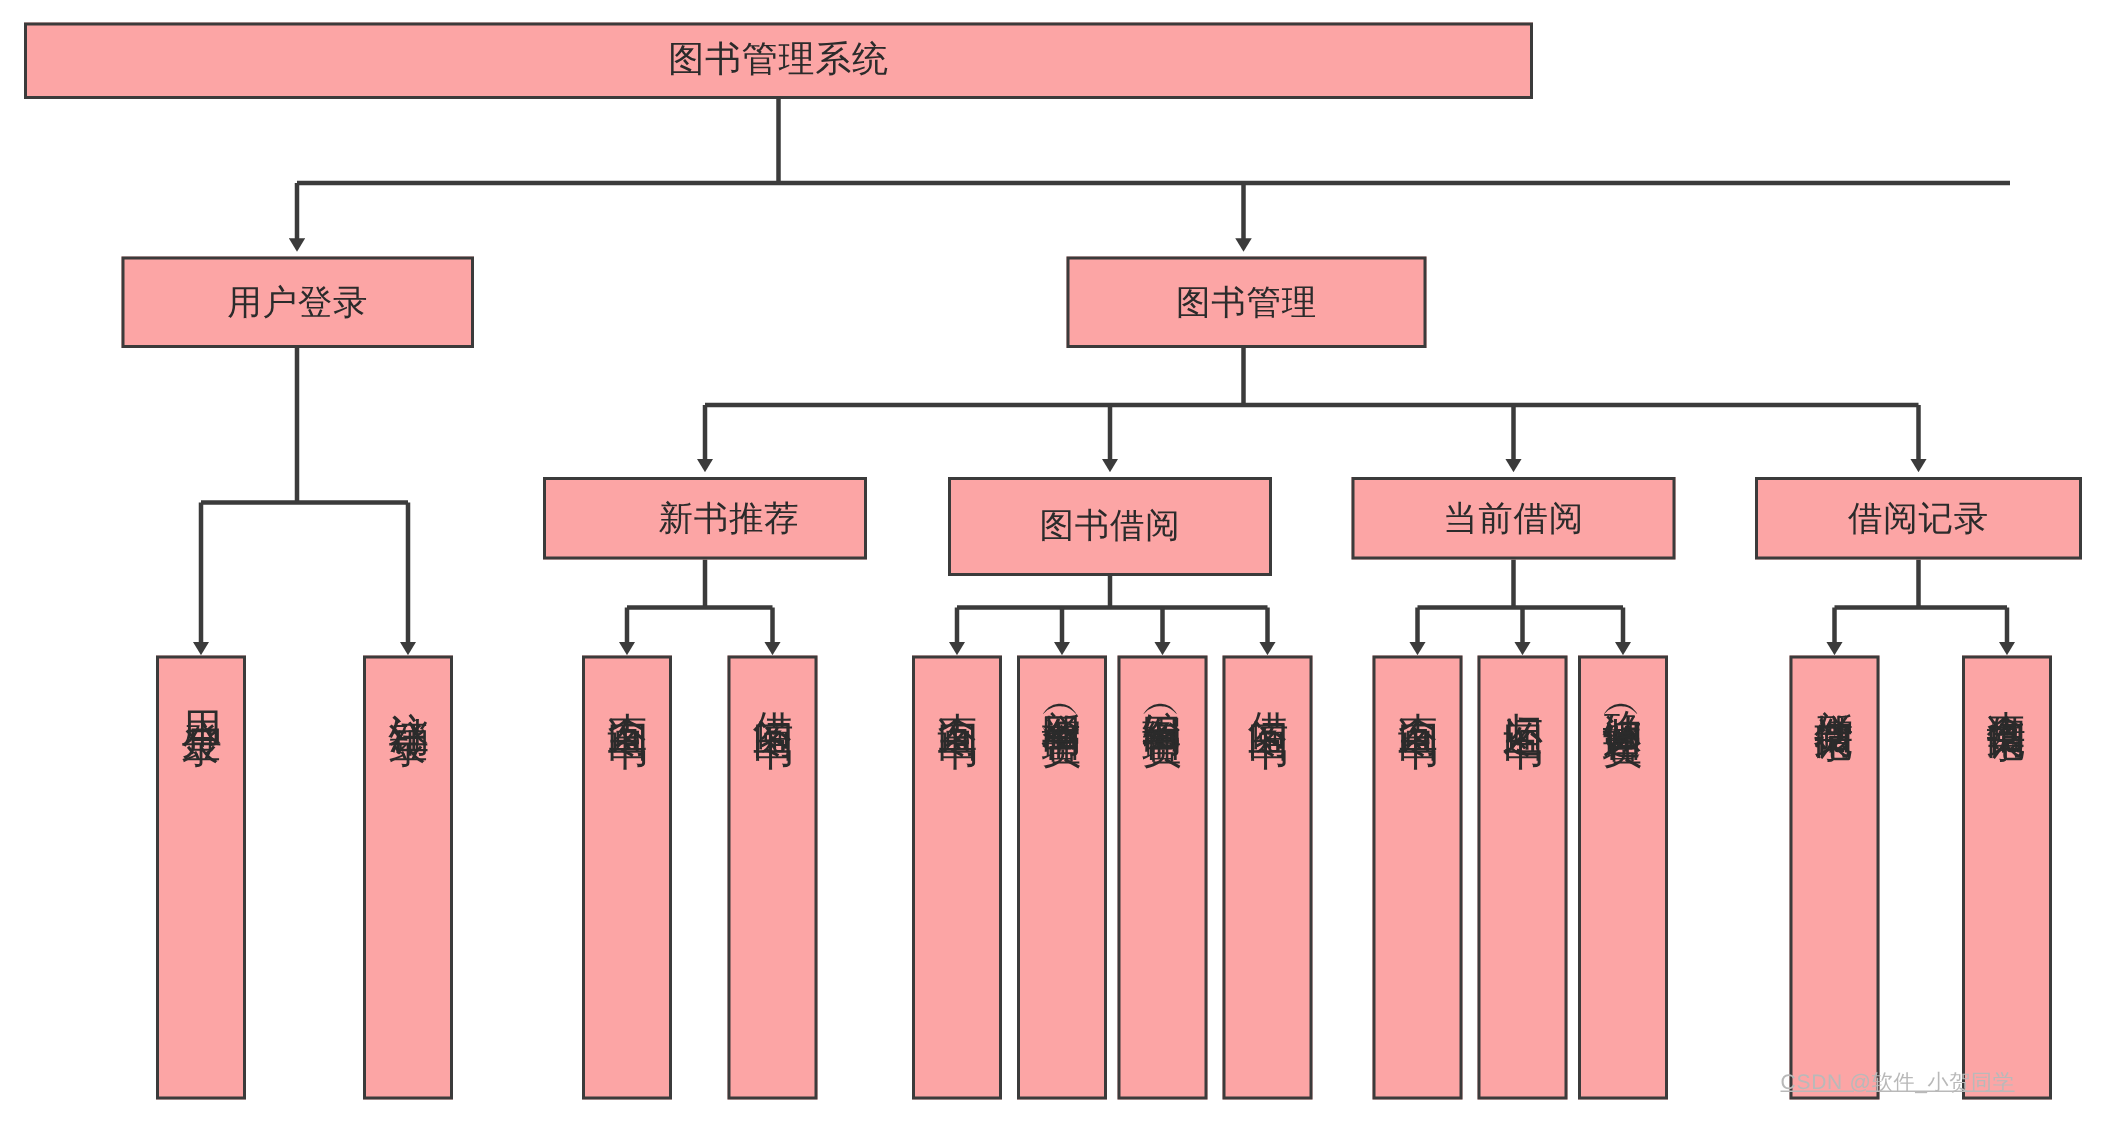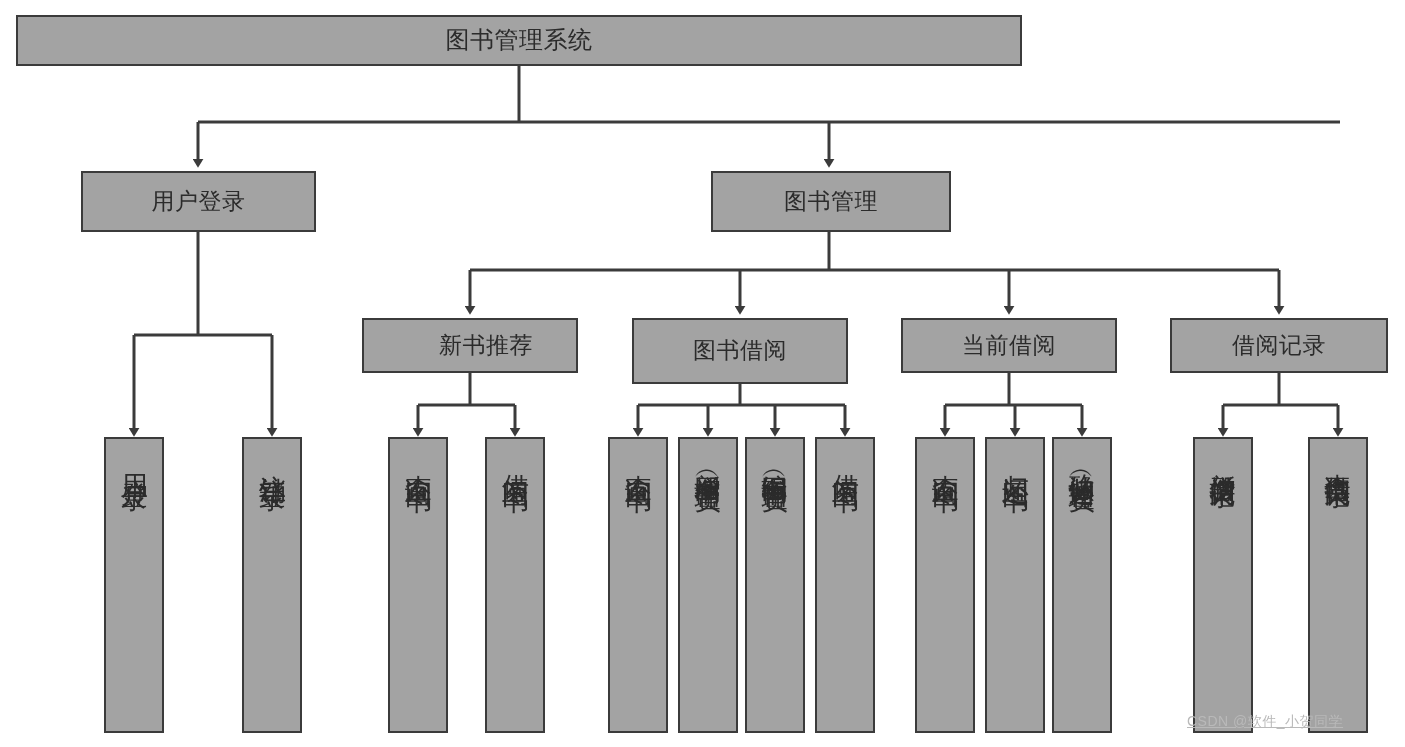--- a/index.html
+++ b/index.html
@@ -22,21 +22,21 @@
     left: 0;
     top: 0;
     width: 1405px;
     height: 747px;
     pointer-events: none;
   }
   .node {
     position: absolute;
     box-sizing: border-box;
     border: 2.5px solid #3b3b3b;
-    background: #a3a3a3;
+    background: #fca5a5;
     display: flex;
     align-items: center;
     justify-content: center;
     color: #2b2b2b;
   }
   .node .label {
     display: block;
     text-align: center;
     line-height: 1.18;
     letter-spacing: 0.5px;

